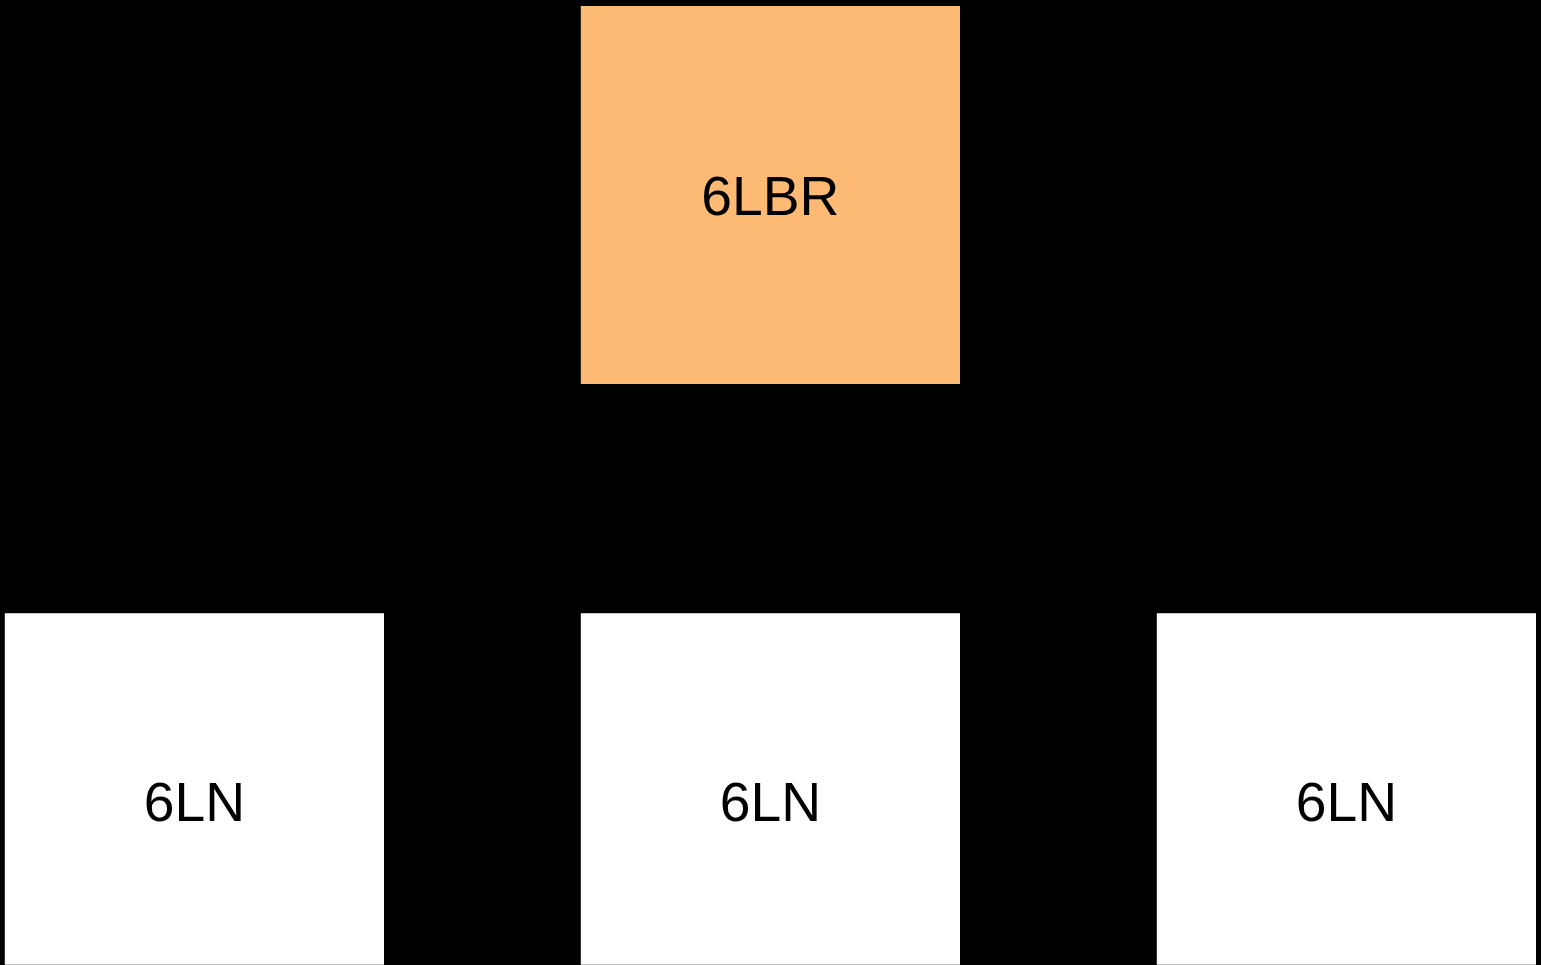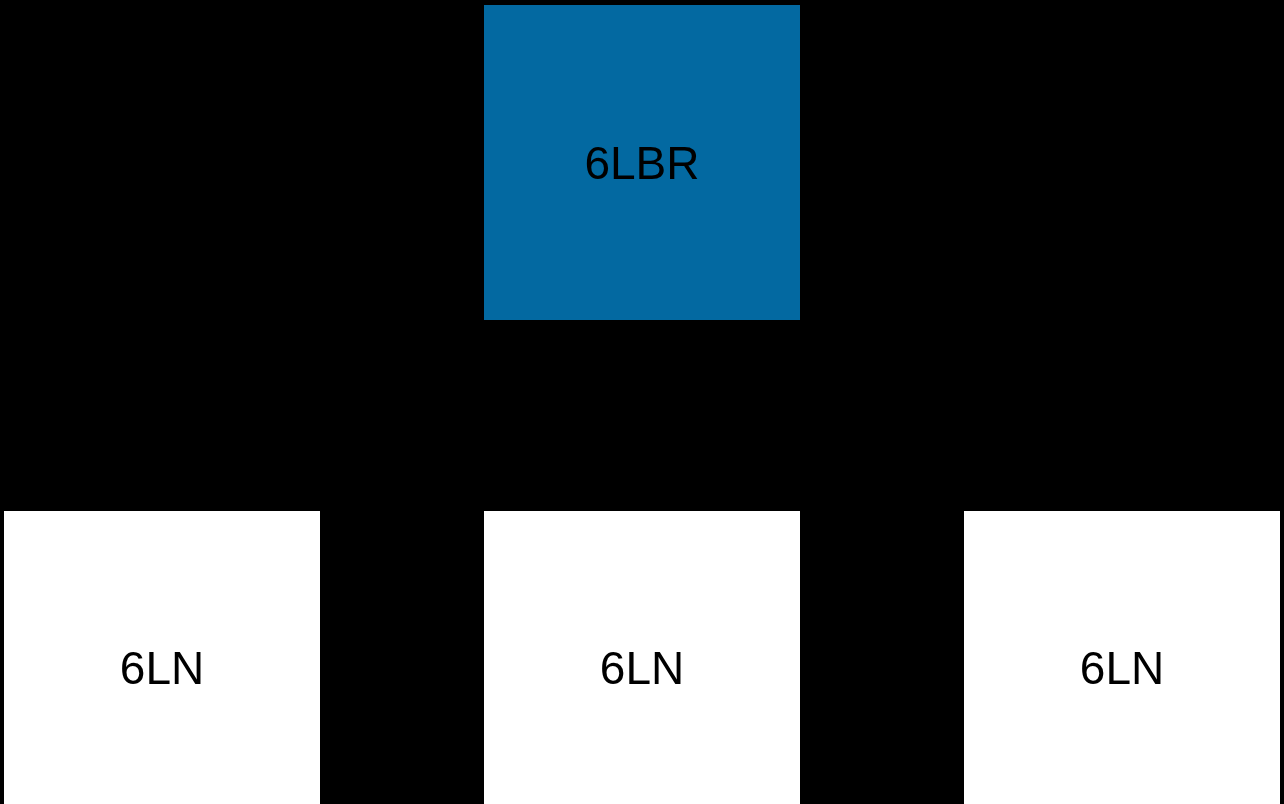--- a/index.html
+++ b/index.html
@@ -41,21 +41,21 @@
   }
   .node-bottom-left   { left: 4px; }
   .node-bottom-center { left: 484px; }
   .node-bottom-right  { left: 964px; }
 </style>
 </head>
 <body style="background: rgb(0, 0, 0);">
 
 <div class="stage">
 
-  <div class="node node-top" style="background: #0369a1; color: rgb(0, 0, 0);">
+  <div class="node node-top" style="background: #fdba74; color: rgb(0, 0, 0);">
     <span>6LBR</span>
   </div>
 
   <div class="node node-bottom node-bottom-left" style="background: rgb(255, 255, 255); color: rgb(0, 0, 0);">
     <span>6LN</span>
   </div>
 
   <div class="node node-bottom node-bottom-center" style="background: rgb(255, 255, 255); color: rgb(0, 0, 0);">
     <span>6LN</span>
   </div>

